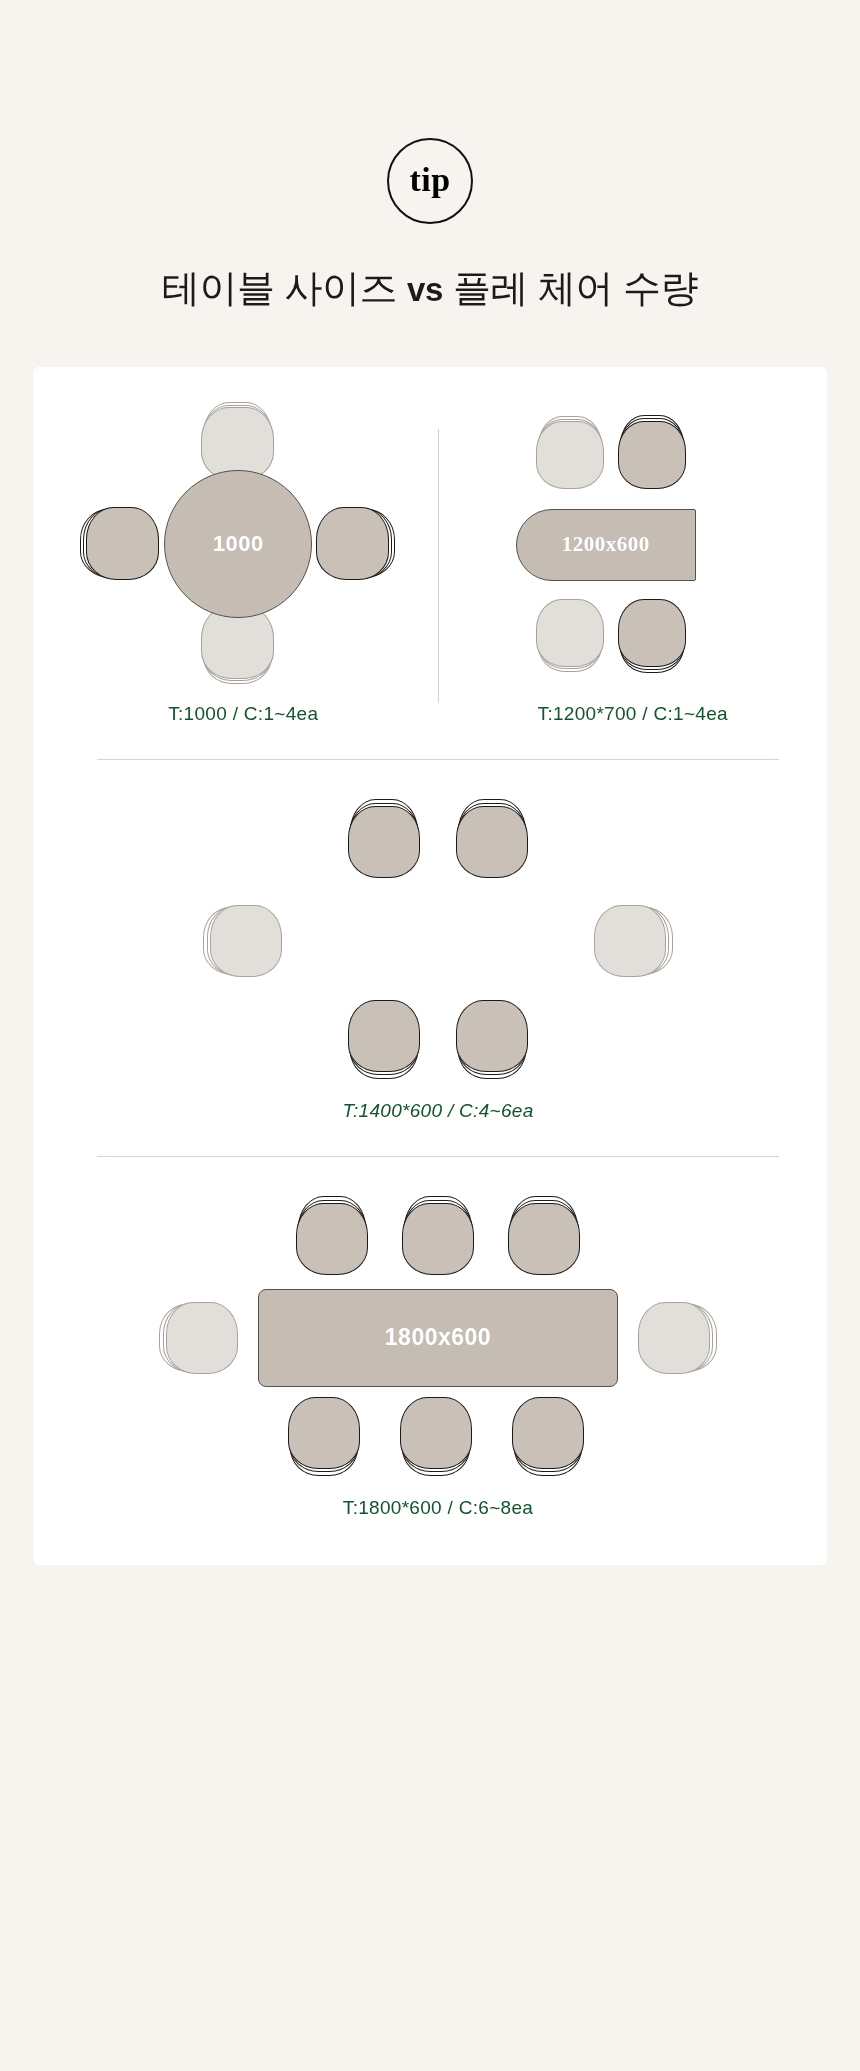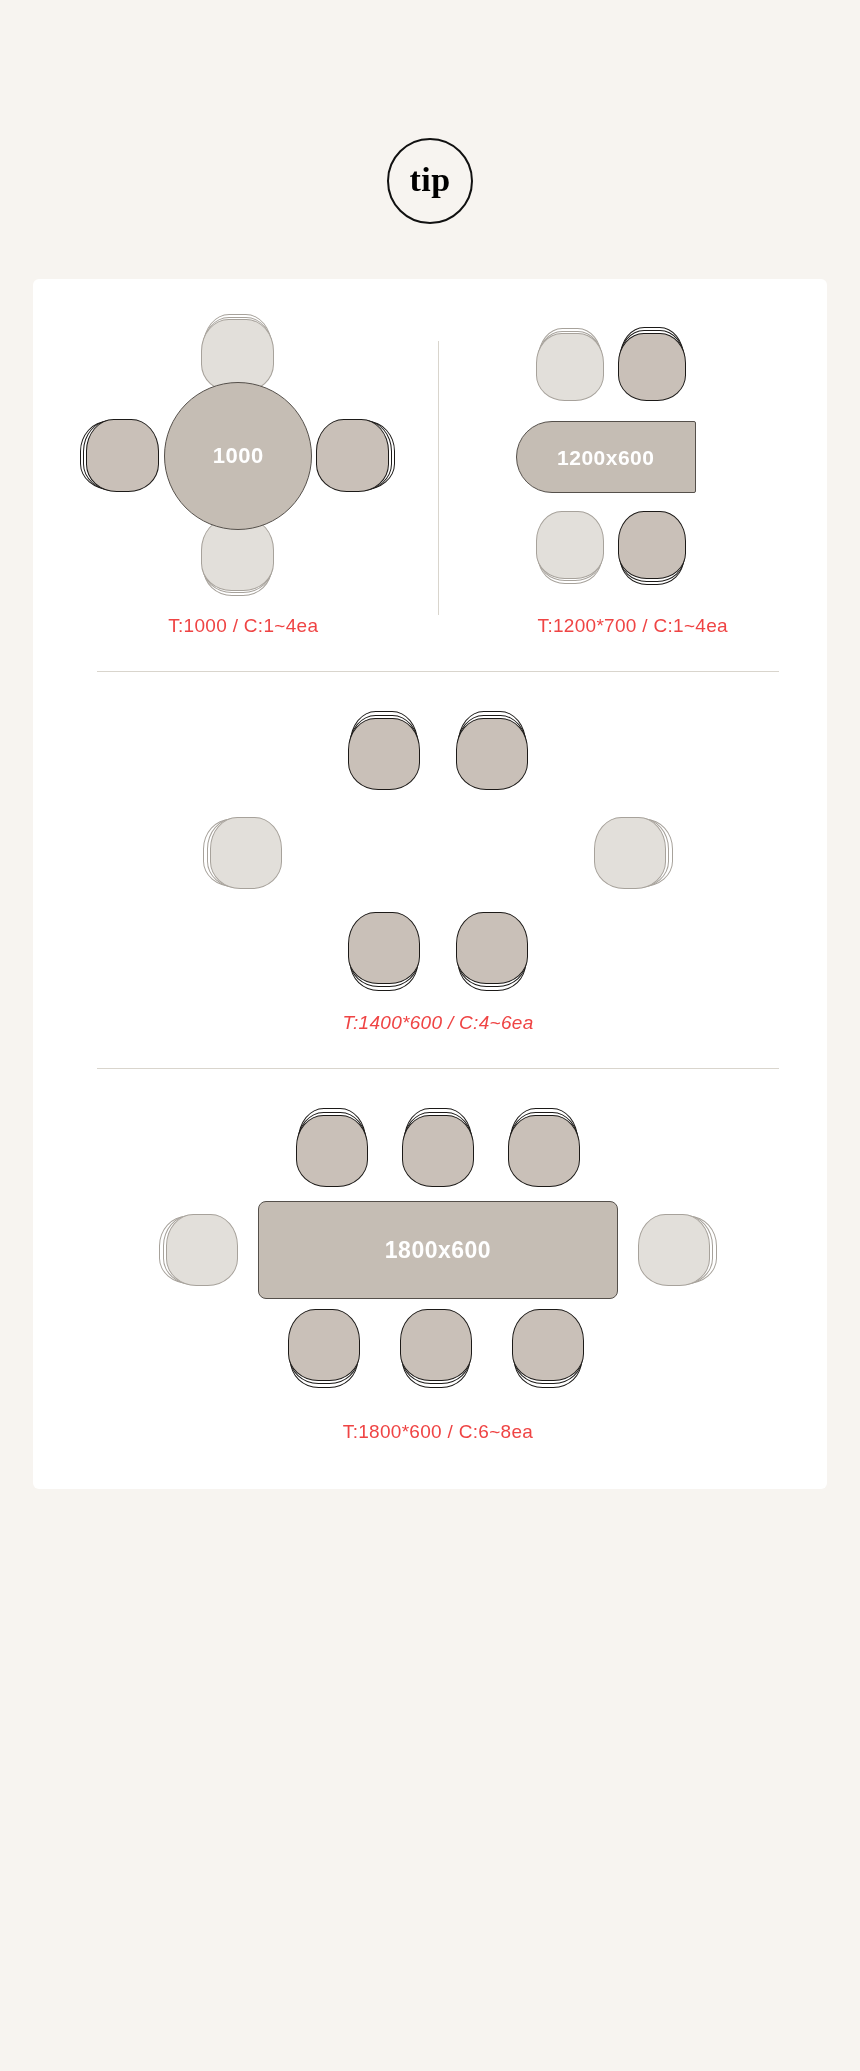--- a/index.html
+++ b/index.html
@@ -92,21 +92,21 @@
   }
 
   .h-divider {
     height: 1px;
     background: #d9d5cd;
     margin: 34px 48px 0 48px;
   }
 
   .diagram-caption {
     font-size: 19px;
-    color: #ef4444;
+    color: #14532d;
     letter-spacing: 0.3px;
     text-align: center;
     font-weight: 400;
   }
 
   
   .stage {
     position: relative;
   }
 
@@ -180,20 +180,21 @@
 </style>
 </head>
 <body>
 
 <div class="page">
 
   <div class="header">
     <div class="tip-badge">
       <span class="tip-text">tip</span>
     </div>
+    <h1 class="main-title"><span>테이블 사이즈 </span><span class="vs">vs</span><span> 플레 체어 수량</span></h1>
   </div>
 
   <div class="card">
 
     <div class="top-row">
 
       <div class="top-cell">
         <div class="stage" style="width:330px;height:290px;">
 
           <div class="chair light" style="left:123px;top:8px;width:73px;height:73px;">
@@ -223,21 +224,21 @@
           <div class="table-shape round" style="left:86px;top:71px;width:148px;height:148px;">
             <span class="table-label" style="font-size:22px;">1000</span>
           </div>
         </div>
         <div class="diagram-caption" style="margin-top:14px;">T:1000 / C:1~4ea</div>
       </div>
 
       <div class="v-divider"></div>
 
       <div class="top-cell">
-        <div class="stage" style="width:330px;height:290px;">
+        <div class="stage" style="width:330px;height:290px;font-family:Liberation Serif, serif;">
 
           <div class="chair light" style="left:68px;top:22px;width:68px;height:68px;">
             <div class="back" style="left:2px;top:-5px;width:64px;height:68px;"></div>
             <div class="back" style="left:1px;top:-2px;width:66px;height:68px;"></div>
             <div class="seat"></div>
           </div>
 
           <div class="chair dark" style="left:150px;top:22px;width:68px;height:68px;">
             <div class="back" style="left:2px;top:-6px;width:64px;height:68px;"></div>
             <div class="back" style="left:1px;top:-3px;width:66px;height:68px;"></div>
@@ -302,21 +303,21 @@
           <div class="back" style="left:2px;top:7px;width:68px;height:72px;"></div>
           <div class="back" style="left:1px;top:3px;width:70px;height:72px;"></div>
           <div class="seat"></div>
         </div>
       </div>
       <div class="diagram-caption" style="margin-top:12px;font-style:italic;">T:1400*600 / C:4~6ea</div>
     </div>
 
     <div class="h-divider"></div>
 
-    <div style="display:flex;flex-direction:column;align-items:center;padding-top:28px;gap:12px;">
+    <div style="display:flex;flex-direction:column;align-items:center;padding-top:28px;">
       <div class="stage" style="width:620px;height:300px;">
 
         <div class="chair dark" style="left:168px;top:18px;width:72px;height:72px;">
           <div class="back" style="left:2px;top:-7px;width:68px;height:72px;"></div>
           <div class="back" style="left:1px;top:-3px;width:70px;height:72px;"></div>
           <div class="seat"></div>
         </div>
         <div class="chair dark" style="left:274px;top:18px;width:72px;height:72px;">
           <div class="back" style="left:2px;top:-7px;width:68px;height:72px;"></div>
           <div class="back" style="left:1px;top:-3px;width:70px;height:72px;"></div>

